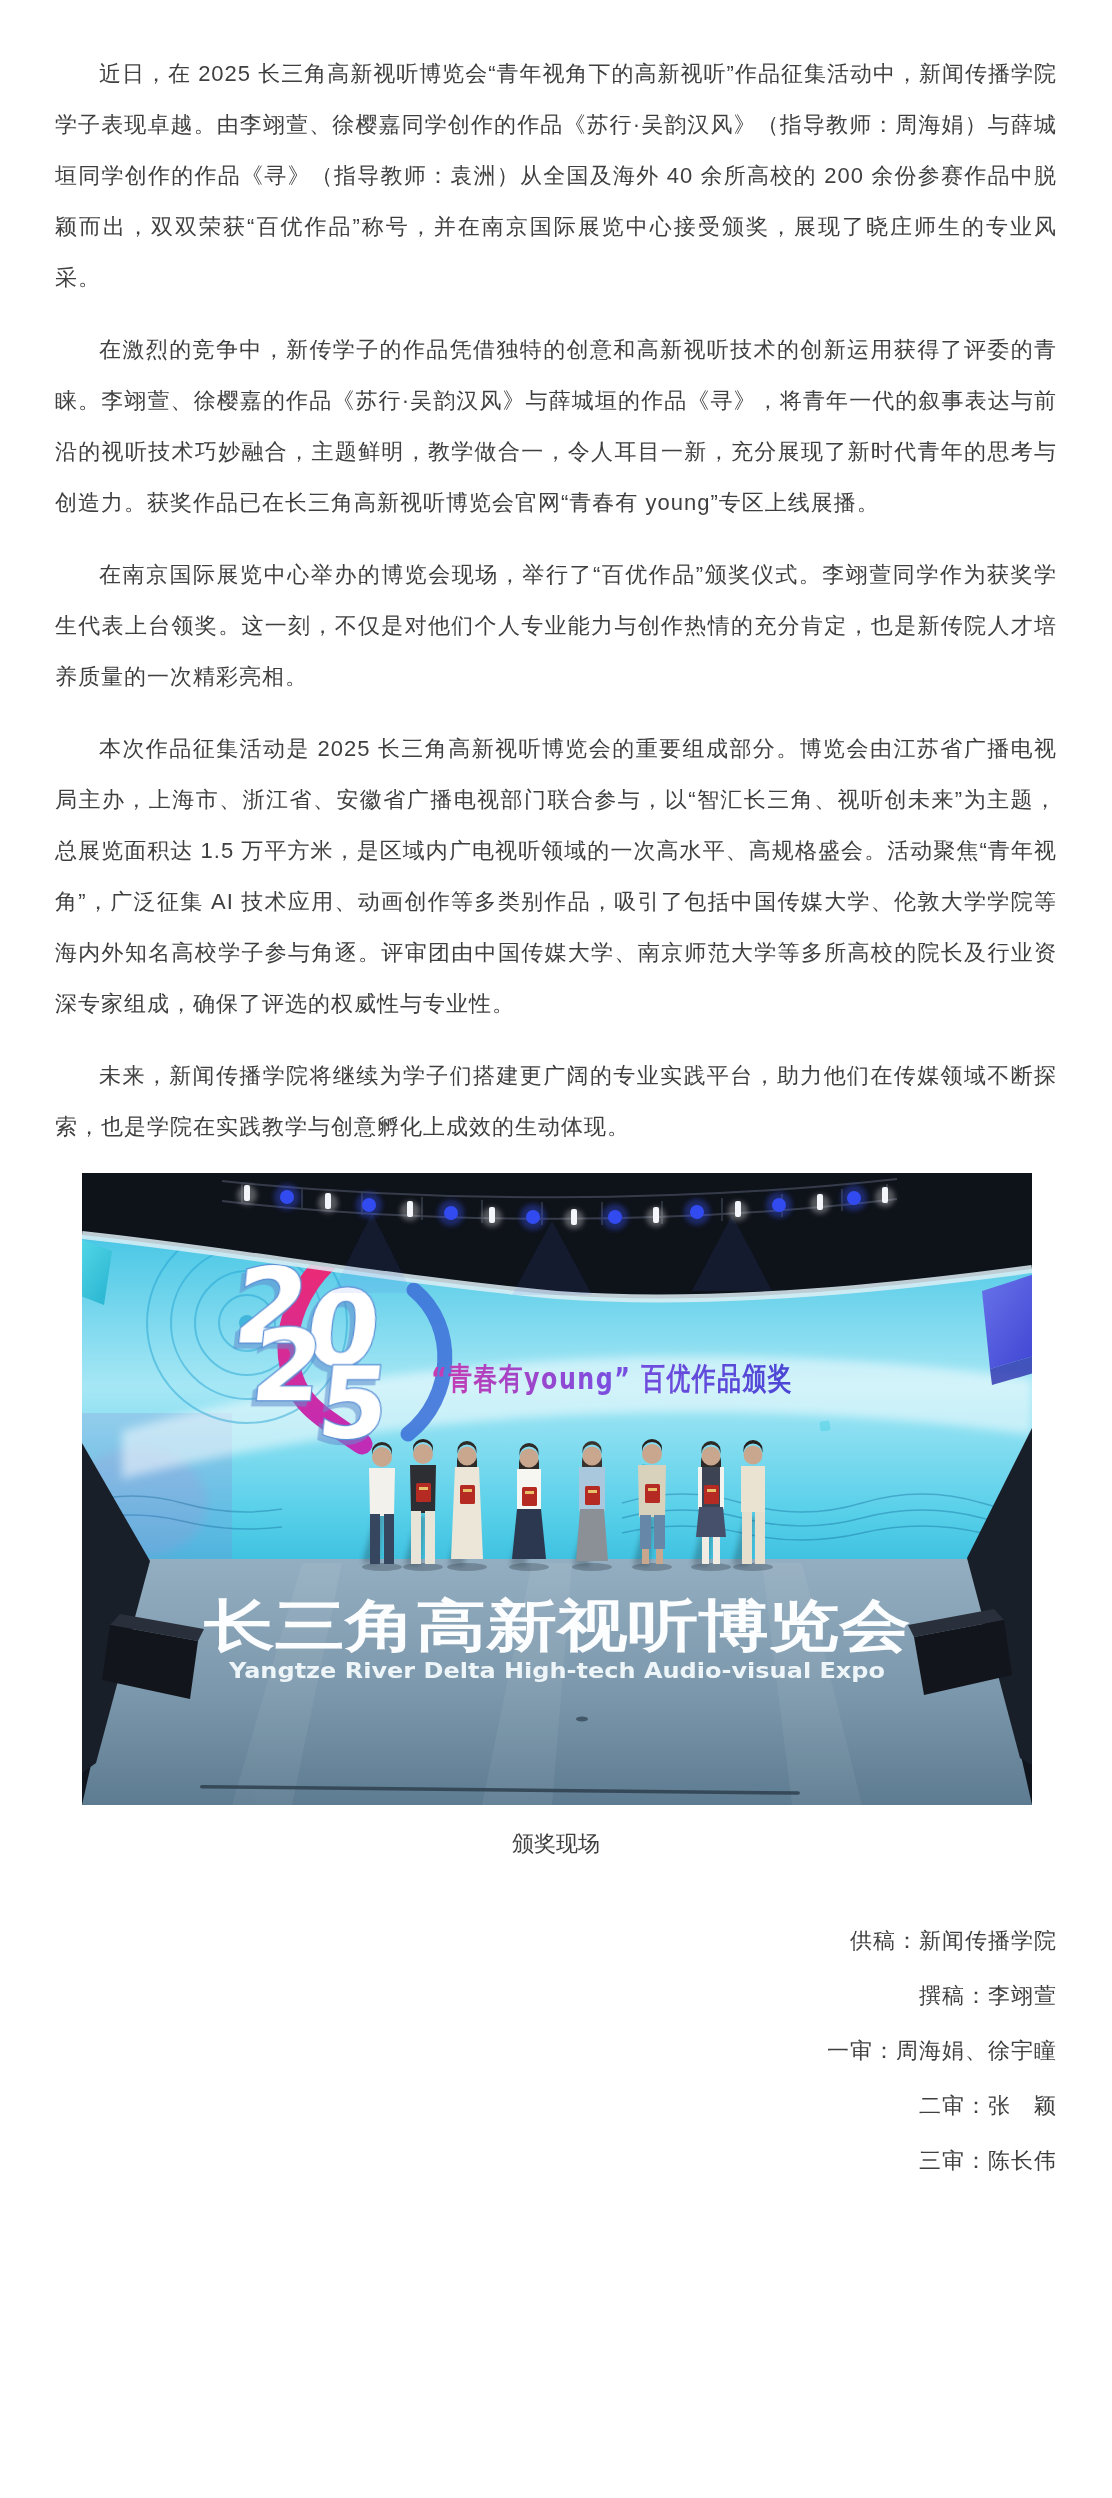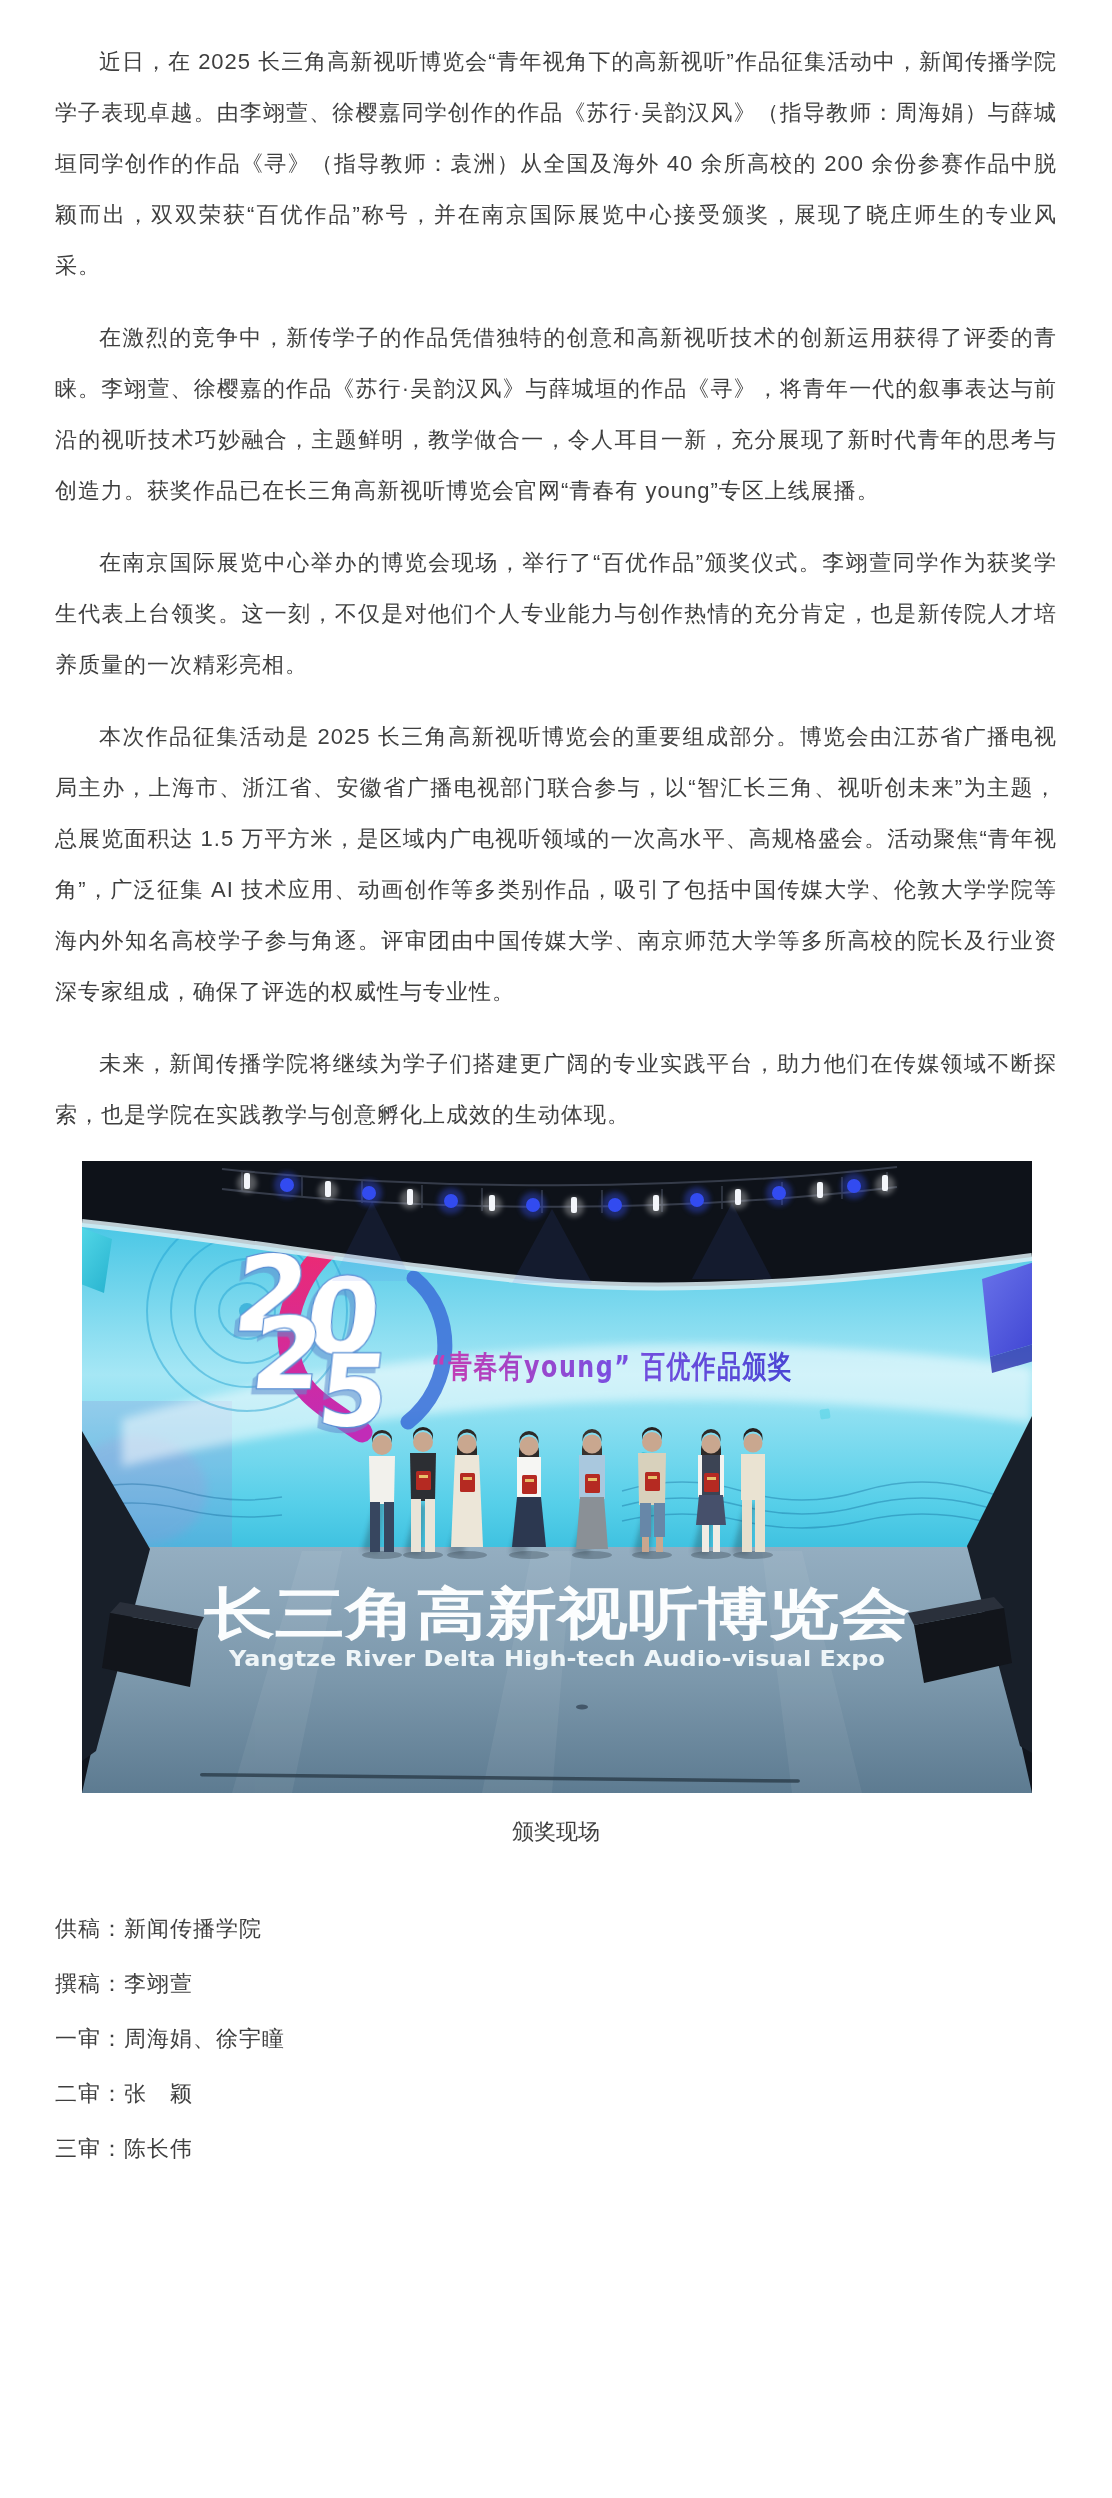--- a/index.html
+++ b/index.html
@@ -2,21 +2,21 @@
 <html><head>
 <meta charset="utf-8">
 <style>
   html,body{margin:0;padding:0;background:#ffffff;}
   body{
     width:1112px;
     font-family:"Liberation Sans","DejaVu Sans",sans-serif;
     color:#3f3f3f;
     -webkit-font-smoothing:antialiased;
   }
-  .content{padding:36px 55px 24px 55px;}
+  .content{padding:48px 55px 24px 55px;}
   p.para{
     font-size:22px;
     line-height:51px;
     letter-spacing:1px;
     text-align:justify;
     text-indent:2em;
     margin:0 0 21px 0;
   }
   .photo-wrap{
     width:950px;
@@ -26,21 +26,21 @@
   .photo-wrap svg{display:block;}
   .caption{
     text-align:center;
     font-size:22px;
     line-height:34px;
     margin-top:22px;
     color:#3f3f3f;
   }
   .credits{margin-top:52px;}
   .credit-line{
-    text-align:left;
+    text-align:right;
     font-size:22px;
     line-height:55px;
     letter-spacing:1px;
   }
   
   .digit{
     font-family:"DejaVu Sans","Liberation Sans",sans-serif;
     font-weight:bold;
     fill:#ffffff;
     stroke:#5b8fd4;

